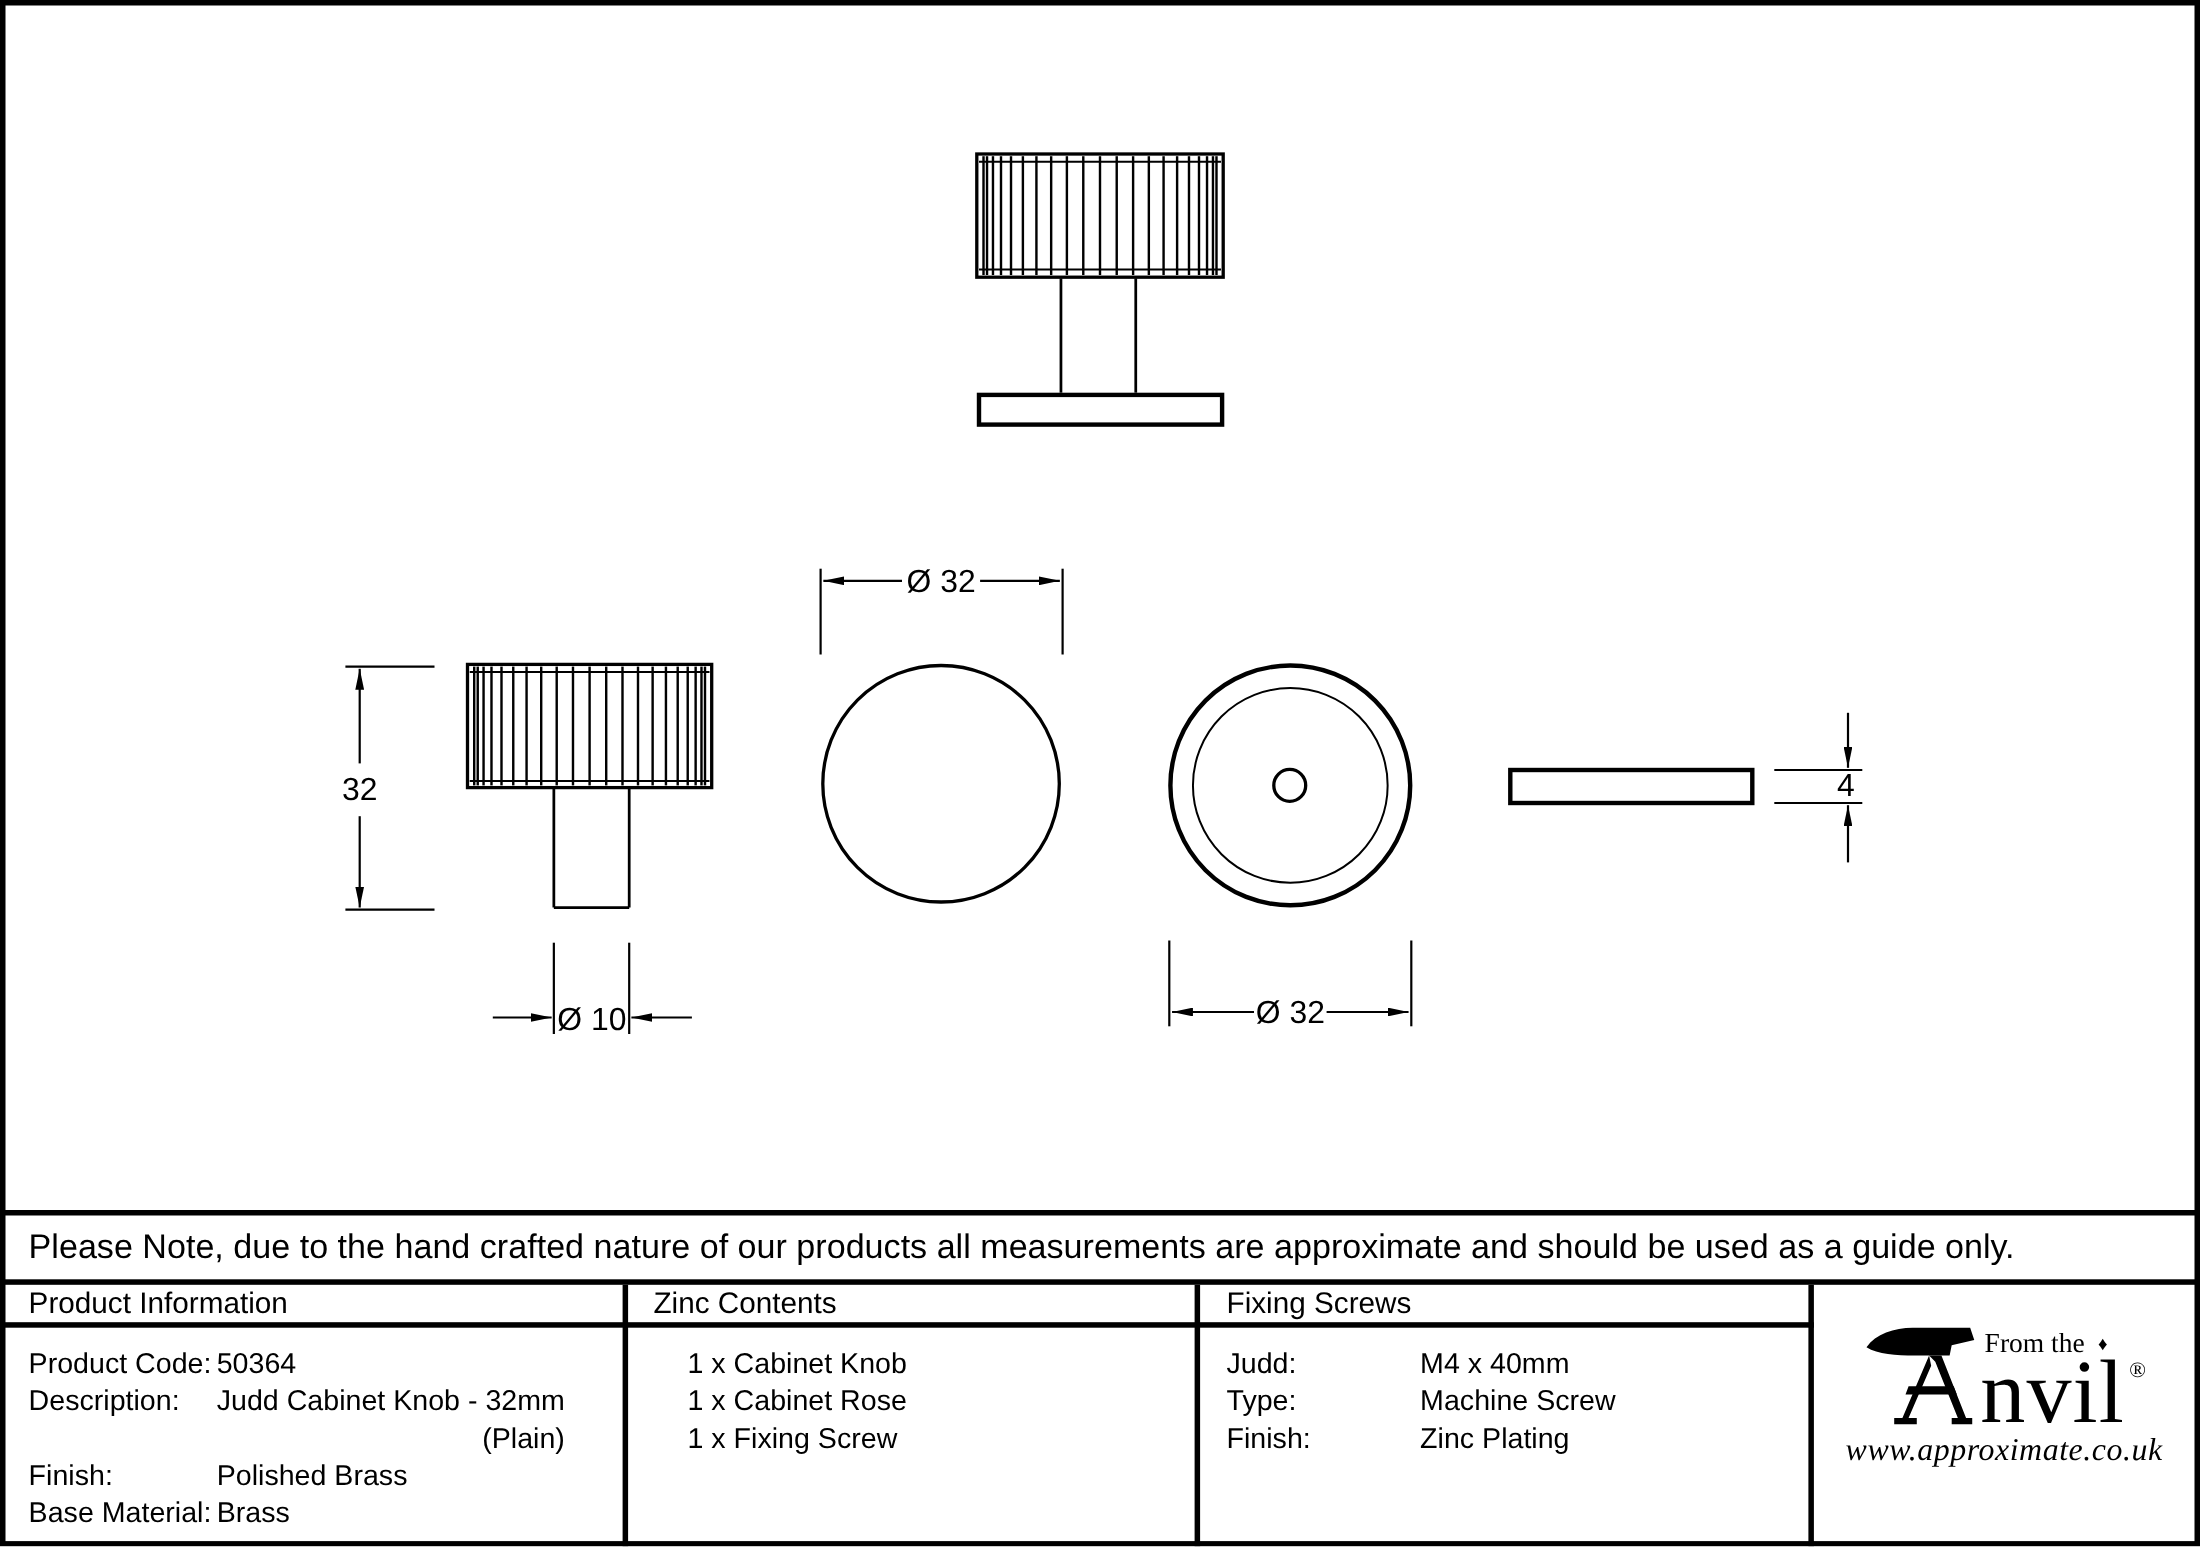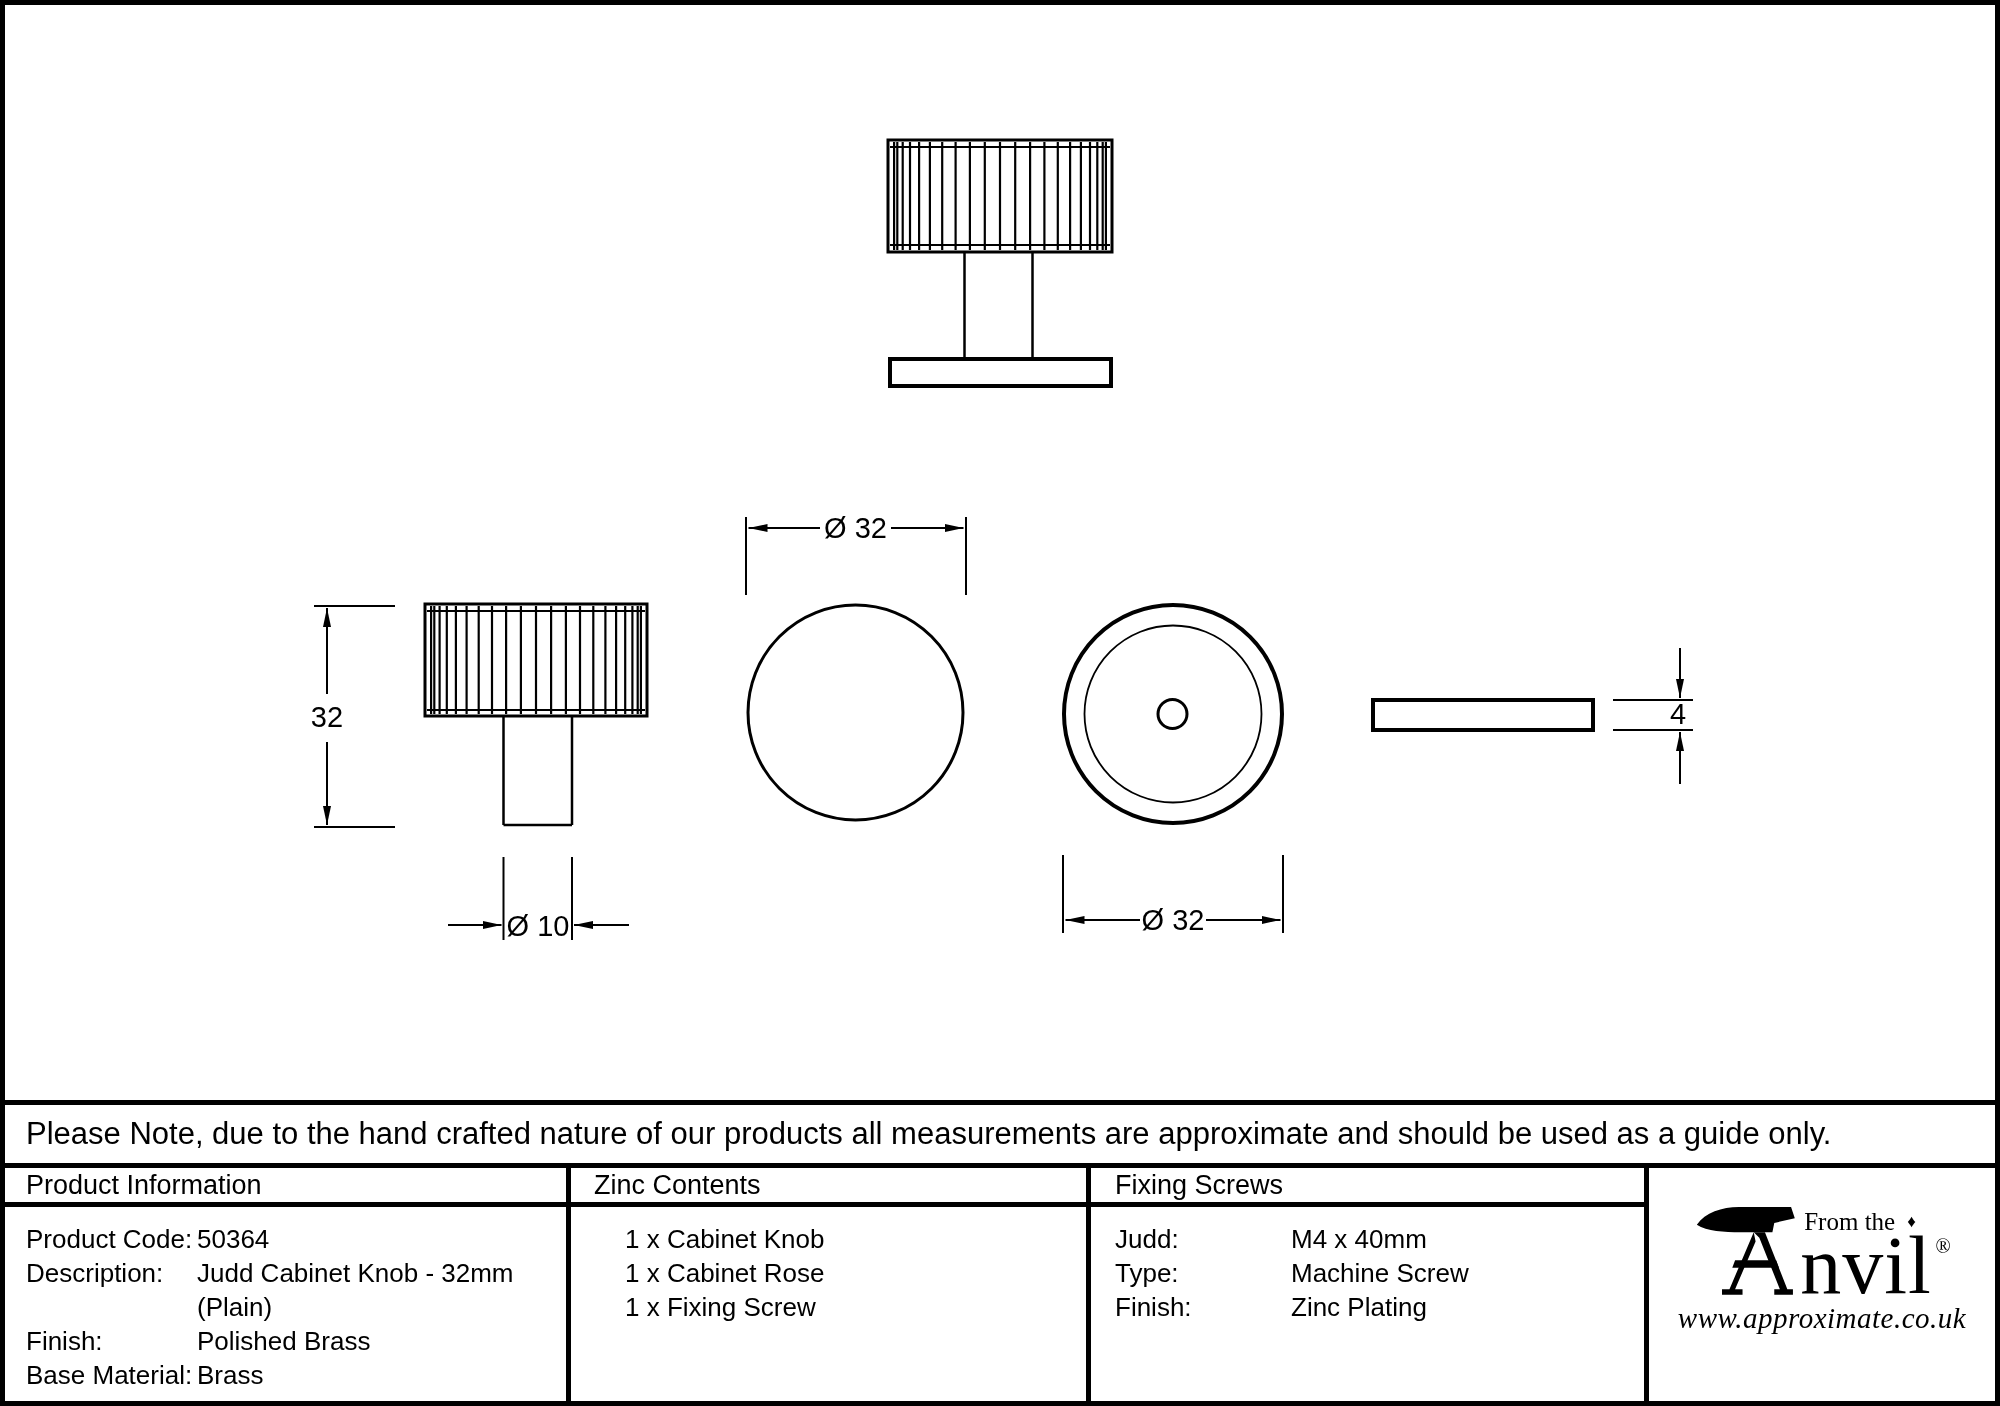--- a/index.html
+++ b/index.html
@@ -52,21 +52,21 @@
     font-size:27px;white-space:nowrap;z-index:2;
   }
   .h1{left:26px;} .h2{left:594px;} .h3{left:1115px;}
   .col-body{position:absolute;top:1222px;font-size:26px;z-index:2;}
   .col-body.c1{left:26px;width:530px;}
   .col-body.c2{left:625px;width:480px;}
   .col-body.c3{left:1115px;width:520px;}
   .kv-row{display:flex;line-height:34px;}
   .kv-label{flex:0 0 171px;white-space:nowrap;}
   .c3 .kv-label{flex:0 0 176px;}
-  .kv-value{white-space:nowrap;}
+  .kv-value{white-space:nowrap;text-align:right;}
   .plain-line{line-height:34px;white-space:nowrap;}
   .list-line{line-height:34px;white-space:nowrap;}
 
   
   .logo-cell{
     position:absolute;left:1649px;top:1168px;width:346px;height:201px;
     display:flex;flex-direction:column;align-items:center;justify-content:center;
     z-index:2;
   }
   .logo{position:relative;display:flex;flex-direction:column;align-items:center;}

